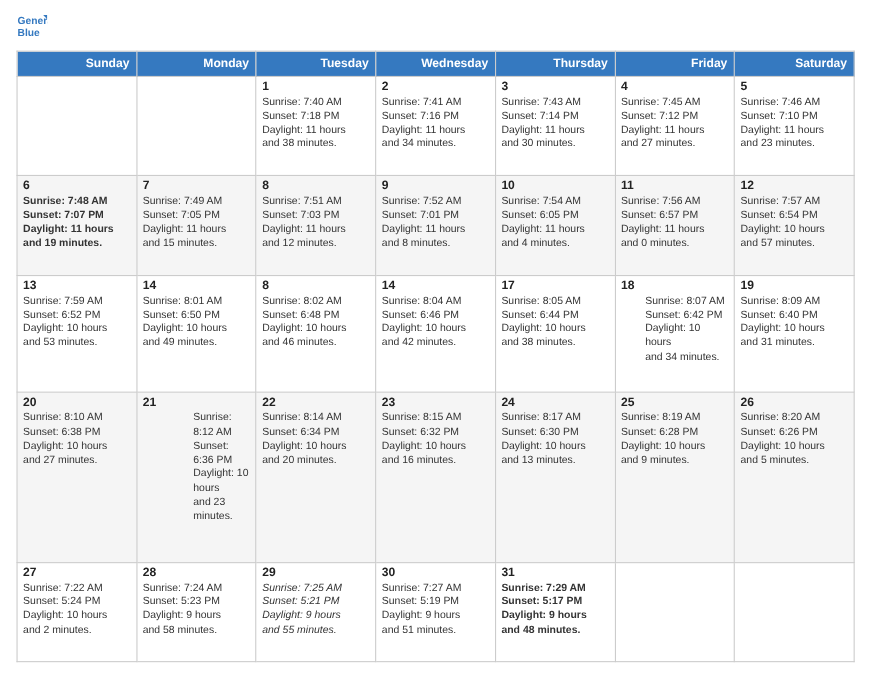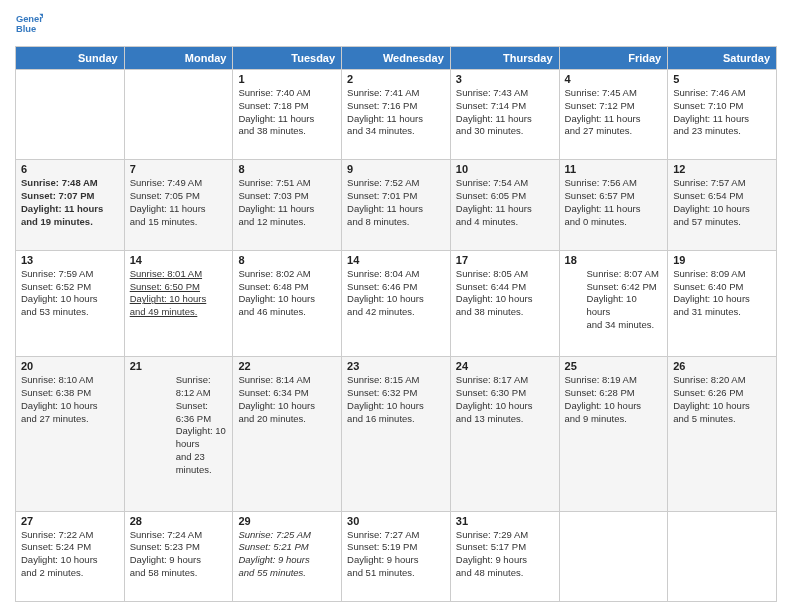--- a/index.html
+++ b/index.html
@@ -215,21 +215,21 @@
         <tr>
           <td>
             <div class="day-num">13</div>
             <div class="day-info" style="white-space: pre-line;">Sunrise: 7:59 AM
 Sunset: 6:52 PM
 Daylight: 10 hours
 and 53 minutes.</div>
           </td>
           <td>
             <div class="day-num">14</div>
-            <div class="day-info" style="white-space: pre-line; text-decoration: underline;">Sunrise: 8:01 AM
+            <div class="day-info" style="white-space: pre-line;">Sunrise: 8:01 AM
 Sunset: 6:50 PM
 Daylight: 10 hours
 and 49 minutes.</div>
           </td>
           <td>
             <div class="day-num">8</div>
             <div class="day-info" style="white-space: pre-line;">Sunrise: 8:02 AM
 Sunset: 6:48 PM
 Daylight: 10 hours
 and 46 minutes.</div>
@@ -338,21 +338,21 @@
           </td>
           <td>
             <div class="day-num">30</div>
             <div class="day-info" style="white-space: pre-line;">Sunrise: 7:27 AM
 Sunset: 5:19 PM
 Daylight: 9 hours
 and 51 minutes.</div>
           </td>
           <td>
             <div class="day-num">31</div>
-            <div class="day-info" style="white-space: pre-line;">Sunrise: 7:29 AM
+            <div class="day-info" style="white-space: pre-line; font-weight: bold;">Sunrise: 7:29 AM
 Sunset: 5:17 PM
 Daylight: 9 hours
 and 48 minutes.</div>
           </td>
           <td class="empty-cell"></td>
           <td class="empty-cell"></td>
         </tr>
       </tbody>
   </table>
 </div>

